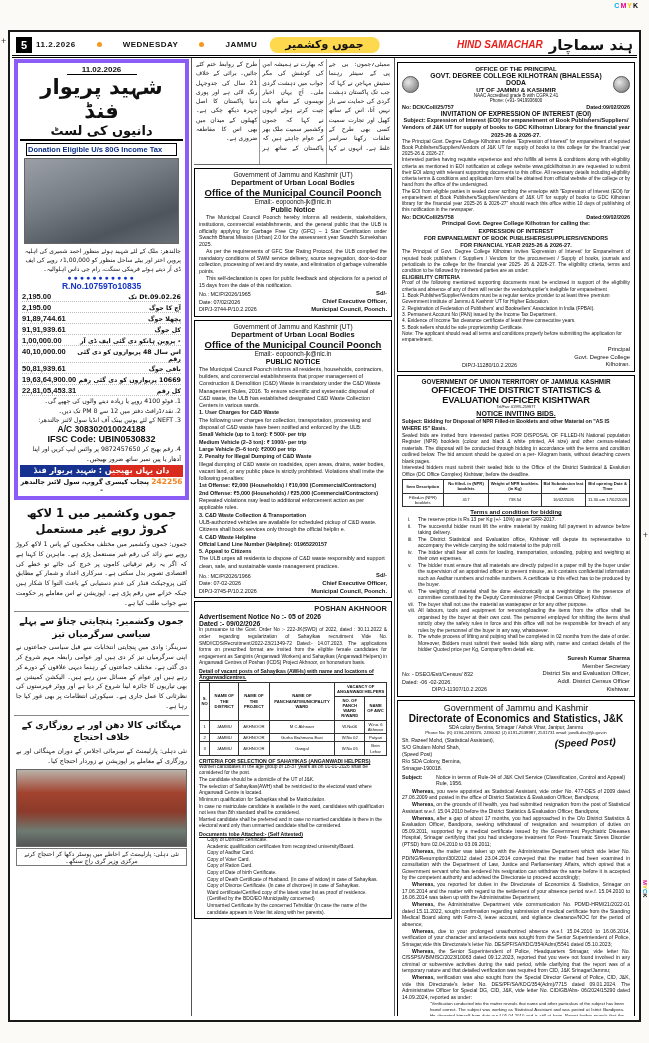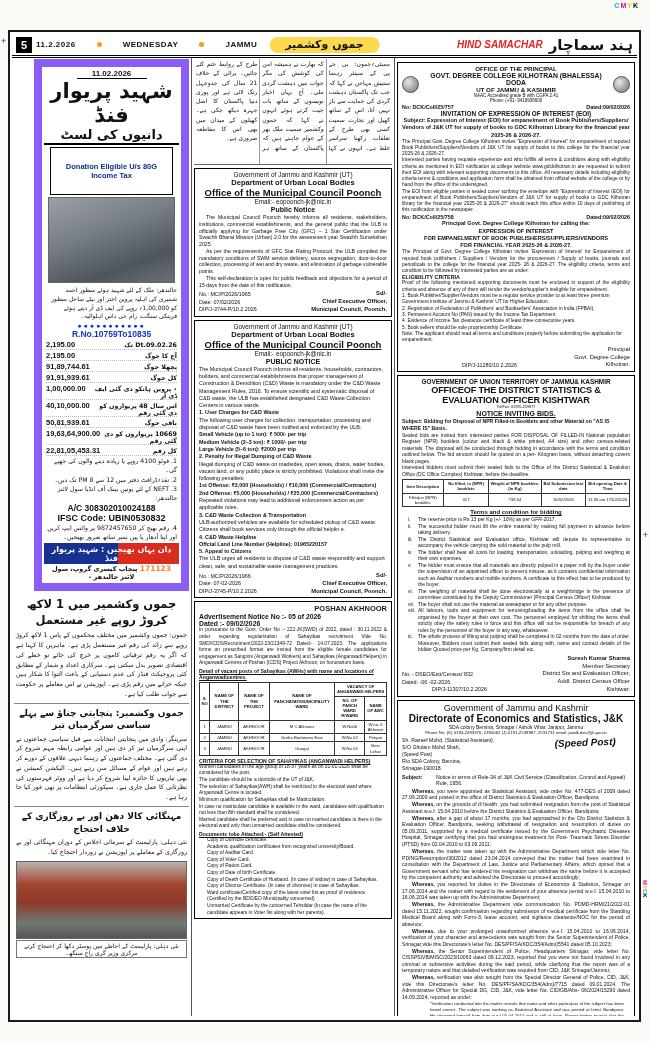--- a/index.html
+++ b/index.html
@@ -19,25 +19,25 @@
 .brandg{margin-left:auto;display:flex;align-items:center;gap:6px;padding-right:4px;}
 .brand-en{color:#e8211d;font-weight:bold;font-style:italic;font-size:10px;}
 .brand-ur{font-size:15px;font-weight:bold;}
 
 .cols{display:flex;height:calc(100% - 24px);}
 .col{overflow:hidden;height:100%;}
 .cl{width:180px;border-right:1px solid #555;padding:1px 2px;}
 .cm{width:203px;border-right:1px solid #555;padding:1px 2px;}
 .cr{flex:1;padding:1px 2px;}
 
-.fund{border:8px solid #8b5cf6;padding:2px;margin-bottom:2px;margin-left:20px;}
+.fund{border:4px solid #8b5cf6;padding:2px;margin-bottom:2px;}
 .fa-date{width:70px;margin:0 auto;text-align:center;font-weight:bold;font-size:8px;border-bottom:1px solid #000;}
 .fa-title{font-size:21px;font-weight:bold;text-align:center;line-height:1.15;}
 .fa-sub{font-size:13px;font-weight:bold;text-align:center;border-bottom:2px solid #000;padding-bottom:1px;}
-.fa-tax{border:1.5px solid #000;margin:2px 6px;text-align:center;color:#0b2e8a;font-weight:bold;font-size:7.5px;padding:14px;}
+.fa-tax{border:1.5px solid #000;margin:2px 6px;color:#0b2e8a;font-weight:bold;font-size:7.5px;padding:1px;}
 .fa-photo{height:86px;margin:2px 4px;background:linear-gradient(160deg,#9aa0a6 0%,#777d84 40%,#4e555c 75%,#6b7077 100%);border:1px solid #666;}
 .fa-cap{font-size:6px;line-height:1.45;text-align:right;padding:1px 2px;}
 .fa-stars{color:#1535c6;text-align:center;font-size:7px;letter-spacing:2px;line-height:1;}
 .fa-rec{color:#1535c6;font-weight:bold;font-size:8.5px;text-align:center;}
 .fa-rows{padding:0 2px;}
 .fa-row{display:flex;justify-content:space-between;align-items:baseline;border-bottom:1px dotted #bbb;padding:.5px 0;}
 .fa-row b{font-size:7.5px;}
 .fa-row .lab{font-size:6.3px;font-weight:bold;}
 .fa-note{font-size:6.2px;line-height:1.5;text-align:right;padding:0 2px;}
 .fa-acct{font-weight:bold;font-size:8.5px;text-align:center;}
@@ -195,21 +195,21 @@
           </div>
         <div>
             <div class="fa-note ur">1. فوٹو 4100 روپے یا زیادہ دینے والوں کی چھپے گی۔</div>
             <div class="fa-note ur">2. نقد؍ڈرافٹ دفتر میں 12 سے 8 PM تک دیں۔</div>
             <div class="fa-note ur">3. NEFT کے لئے یونین بینک آف انڈیا سول لائنز جالندھر:</div>
           </div>
         <div class="fa-acct">A/C 308302010024188</div>
         <div class="fa-ifsc">IFSC Code: UBIN0530832</div>
         <div class="fa-note ur">4. رقم بھیج کر 9872457650 پر واٹس ایپ کریں اور اپنا آدھار یا پین نمبر ساتھ ضرور بھیجیں۔</div>
         <div class="fa-strip ur">دان یہاں بھیجیں : شہید پریوار فنڈ</div>
-        <div class="fa-addr ur"><b>171123</b> <span>پنجاب کیسری گروپ، سول لائنز جالندھر -</span></div>
+        <div class="fa-addr ur"><b>242256</b> <span>پنجاب کیسری گروپ، سول لائنز جالندھر -</span></div>
       </div>
 
       <div class="lh1 ur">جموں وکشمیر میں 1 لاکھ کروڑ روپے غیر مستعمل</div>
       <div class="lbody ur">جموں: جموں وکشمیر میں مختلف محکموں کے پاس 1 لاکھ کروڑ روپے سے زائد کی رقم غیر مستعمل پڑی ہے۔ ماہرین کا کہنا ہے کہ اگر یہ رقم ترقیاتی کاموں پر خرچ کی جائے تو خطے کی اقتصادی تصویر بدل سکتی ہے۔ سرکاری اعداد و شمار کے مطابق کئی پروجیکٹ فنڈز کی عدم دستیابی کے باعث التوا کا شکار ہیں جبکہ خزانے میں رقم پڑی ہے۔ اپوزیشن نے اس معاملے پر حکومت سے جواب طلب کیا ہے۔</div>
       <div class="lh2 ur">جموں وکشمیر: پنچایتی چناؤ سے پہلے سیاسی سرگرمیاں تیز</div>
       <div class="lbody ur">سرینگر: وادی میں پنچایتی انتخابات سے قبل سیاسی جماعتوں نے اپنی سرگرمیاں تیز کر دی ہیں اور عوامی رابطہ مہم شروع کر دی گئی ہے۔ مختلف جماعتوں کے رہنما دیہی علاقوں کے دورے کر رہے ہیں اور عوام کے مسائل سن رہے ہیں۔ الیکشن کمیشن نے بھی تیاریوں کا جائزہ لینا شروع کر دیا ہے اور ووٹر فہرستوں کی نظرثانی کا عمل جاری ہے۔ سیکورٹی انتظامات پر بھی غور کیا جا رہا ہے۔</div>
       <div class="lh2 ur">مہنگائی کالا دھن اور بے روزگاری کے خلاف احتجاج</div>
       <div class="lbody ur">نئی دہلی: پارلیمنٹ کے سرمائی اجلاس کے دوران مہنگائی اور بے روزگاری کے معاملے پر اپوزیشن نے زوردار احتجاج کیا۔</div>
       <div class="photo2"></div>
       <div class="pcap ur">نئی دہلی: پارلیمنٹ کے احاطے میں پوسٹر دکھا کر احتجاج کرتے مرکزی وزیر گری راج سنگھ۔</div>

